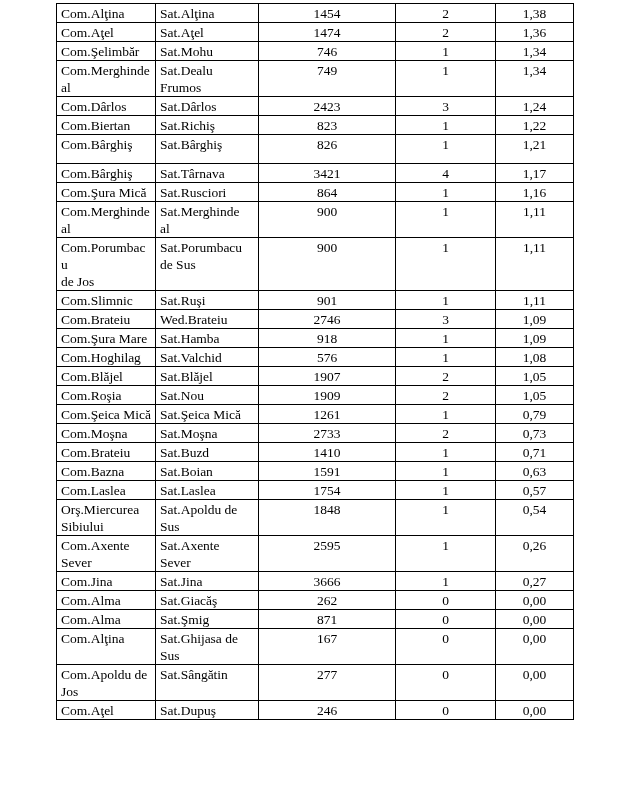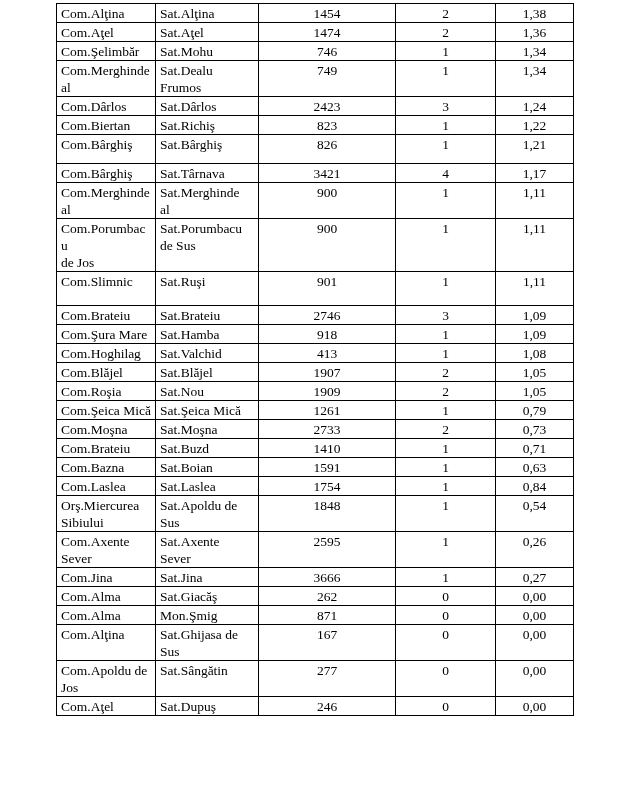--- a/index.html
+++ b/index.html
@@ -110,20 +110,27 @@
           <td class="coltype-5">1,21</td>
         </tr>
         <tr>
           <td class="coltype-1">Com.Bârghiş</td>
           <td class="coltype-2">Sat.Târnava</td>
           <td class="coltype-3">3421</td>
           <td class="coltype-4">4</td>
           <td class="coltype-5">1,17</td>
         </tr>
         <tr>
+          <td class="coltype-1">Com.Şura Mică</td>
+          <td class="coltype-2">Sat.Rusciori</td>
+          <td class="coltype-3">864</td>
+          <td class="coltype-4">1</td>
+          <td class="coltype-5">1,16</td>
+        </tr>
+        <tr>
           <td class="coltype-1">Com.Merghinde
 al</td>
           <td class="coltype-2">Sat.Merghinde
 al</td>
           <td class="coltype-3">900</td>
           <td class="coltype-4">1</td>
           <td class="coltype-5">1,11</td>
         </tr>
         <tr>
           <td class="coltype-1">Com.Porumbacu
@@ -136,36 +143,36 @@
         </tr>
         <tr>
           <td class="coltype-1">Com.Slimnic</td>
           <td class="coltype-2">Sat.Ruşi</td>
           <td class="coltype-3">901</td>
           <td class="coltype-4">1</td>
           <td class="coltype-5">1,11</td>
         </tr>
         <tr>
           <td class="coltype-1">Com.Brateiu</td>
-          <td class="coltype-2">Sat.Brateiu</td>
+          <td class="coltype-2">Wed.Brateiu</td>
           <td class="coltype-3">2746</td>
           <td class="coltype-4">3</td>
           <td class="coltype-5">1,09</td>
         </tr>
         <tr>
           <td class="coltype-1">Com.Şura Mare</td>
           <td class="coltype-2">Sat.Hamba</td>
           <td class="coltype-3">918</td>
           <td class="coltype-4">1</td>
           <td class="coltype-5">1,09</td>
         </tr>
         <tr>
           <td class="coltype-1">Com.Hoghilag</td>
           <td class="coltype-2">Sat.Valchid</td>
-          <td class="coltype-3">413</td>
+          <td class="coltype-3">576</td>
           <td class="coltype-4">1</td>
           <td class="coltype-5">1,08</td>
         </tr>
         <tr>
           <td class="coltype-1">Com.Blăjel</td>
           <td class="coltype-2">Sat.Blăjel</td>
           <td class="coltype-3">1907</td>
           <td class="coltype-4">2</td>
           <td class="coltype-5">1,05</td>
         </tr>
@@ -202,21 +209,21 @@
           <td class="coltype-2">Sat.Boian</td>
           <td class="coltype-3">1591</td>
           <td class="coltype-4">1</td>
           <td class="coltype-5">0,63</td>
         </tr>
         <tr>
           <td class="coltype-1">Com.Laslea</td>
           <td class="coltype-2">Sat.Laslea</td>
           <td class="coltype-3">1754</td>
           <td class="coltype-4">1</td>
-          <td class="coltype-5">0,84</td>
+          <td class="coltype-5">0,57</td>
         </tr>
         <tr>
           <td class="coltype-1">Orş.Miercurea
 Sibiului</td>
           <td class="coltype-2">Sat.Apoldu de
 Sus</td>
           <td class="coltype-3">1848</td>
           <td class="coltype-4">1</td>
           <td class="coltype-5">0,54</td>
         </tr>
@@ -238,21 +245,21 @@
         </tr>
         <tr>
           <td class="coltype-1">Com.Alma</td>
           <td class="coltype-2">Sat.Giacăş</td>
           <td class="coltype-3">262</td>
           <td class="coltype-4">0</td>
           <td class="coltype-5">0,00</td>
         </tr>
         <tr>
           <td class="coltype-1">Com.Alma</td>
-          <td class="coltype-2">Mon.Şmig</td>
+          <td class="coltype-2">Sat.Şmig</td>
           <td class="coltype-3">871</td>
           <td class="coltype-4">0</td>
           <td class="coltype-5">0,00</td>
         </tr>
         <tr>
           <td class="coltype-1">Com.Alţina</td>
           <td class="coltype-2">Sat.Ghijasa de
 Sus</td>
           <td class="coltype-3">167</td>
           <td class="coltype-4">0</td>

